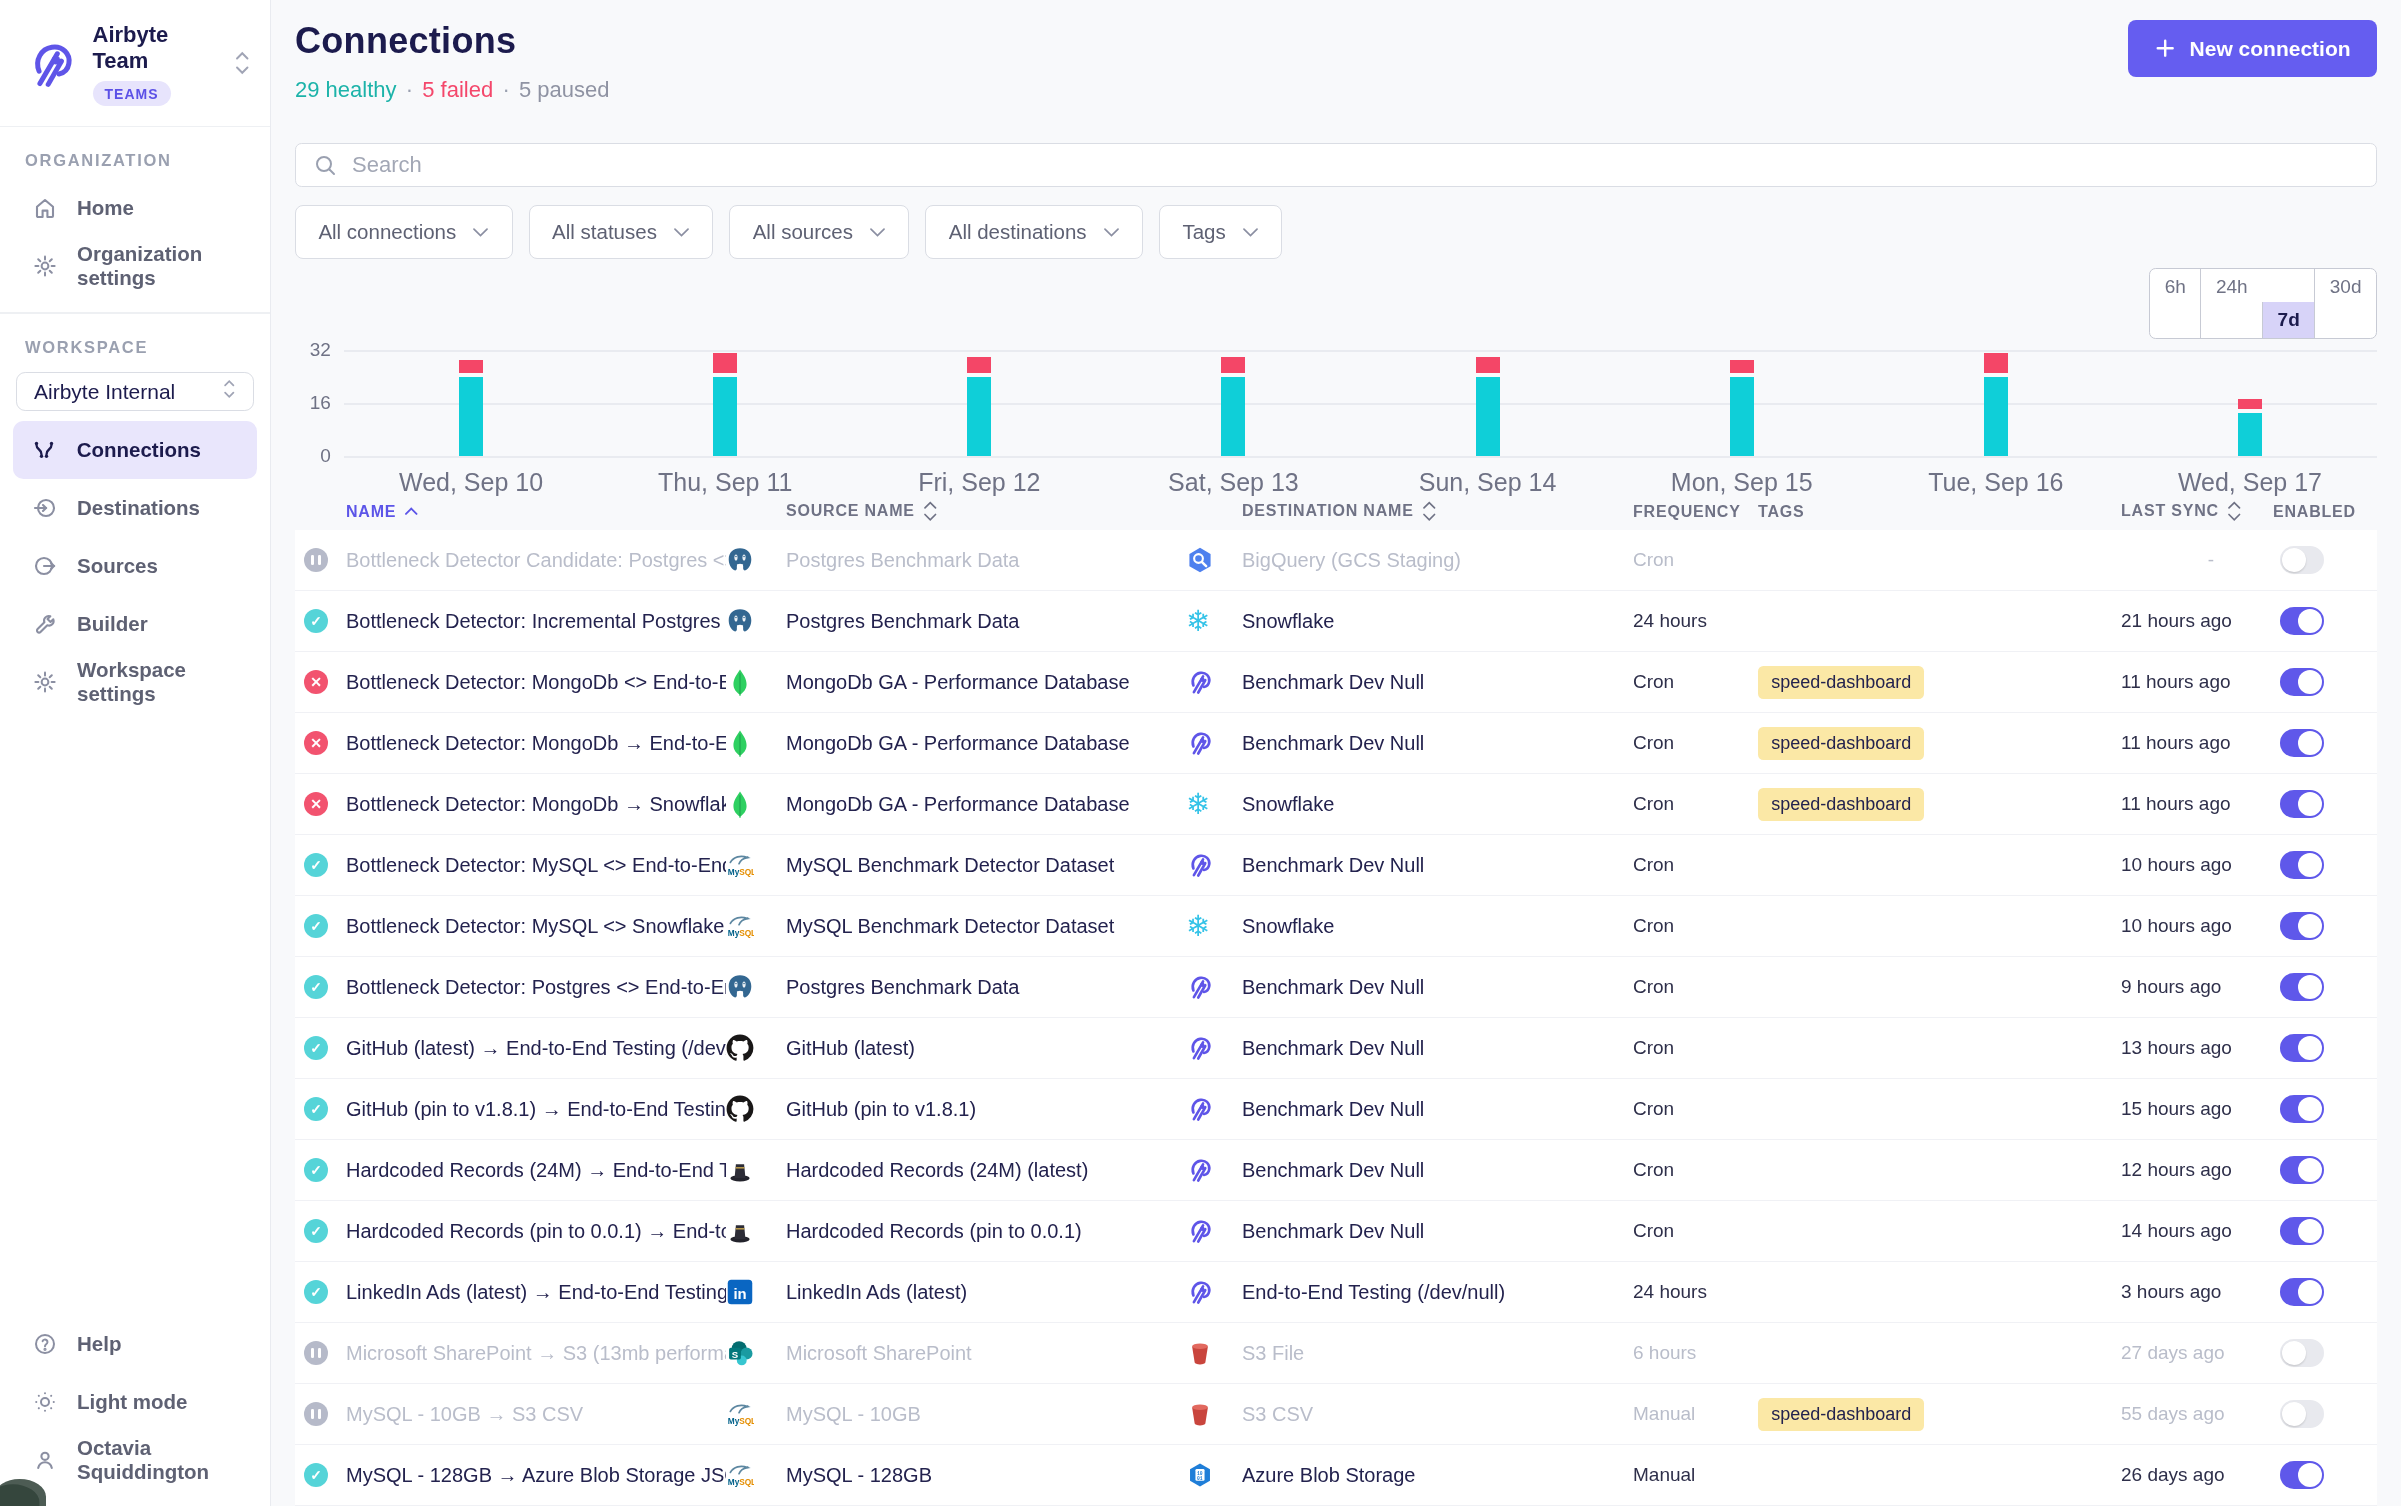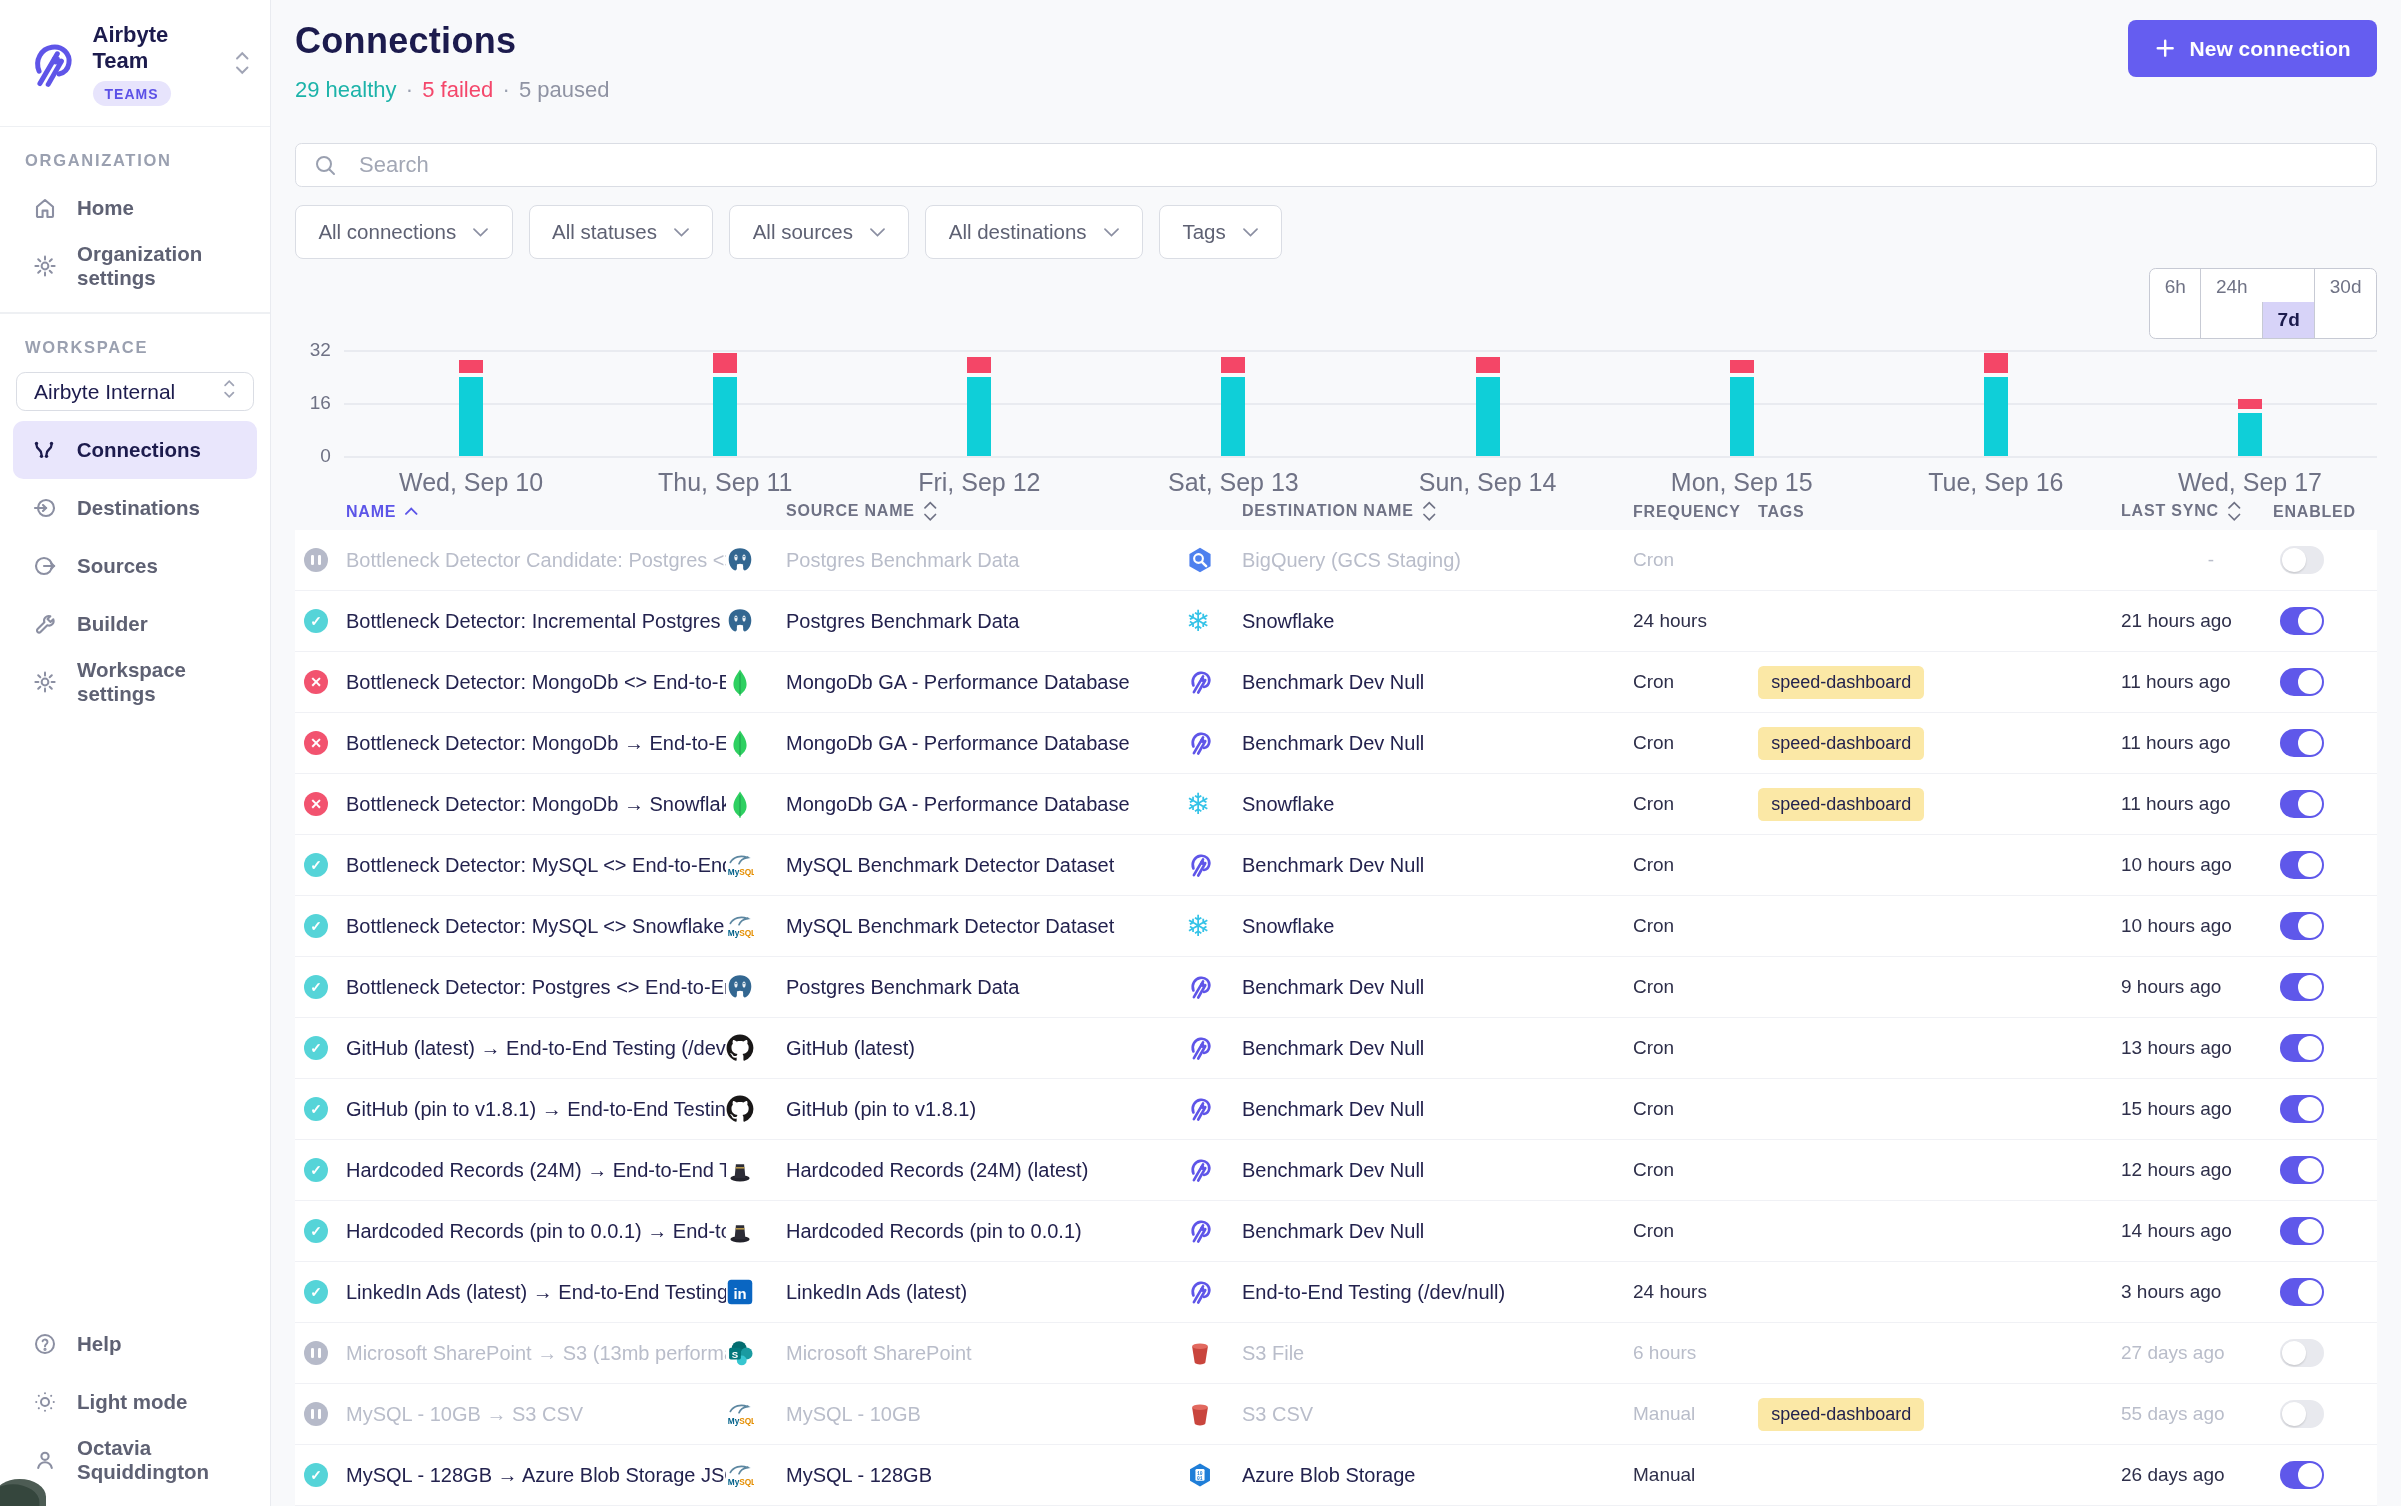--- a/index.html
+++ b/index.html
@@ -32,21 +32,21 @@
   .octo{position:absolute;left:-5.3px;bottom:-6.6px;width:51px;height:34px;background:#35463d;border-radius:48% 52% 6% 6%;box-shadow:inset -6.6px 5.3px 0 rgba(255,255,255,.12);}
 
   
   .main{flex:1;display:flex;flex-direction:column;padding:0 24px;min-width:0;}
   .topbar{display:flex;justify-content:space-between;align-items:flex-start;padding-top:20px;}
   h1{margin:0;font-size:36px;font-weight:bold;color:#1c1b4d;letter-spacing:0.3px;}
   .summary{margin-top:14.5px;font-size:22px;font-weight:500;}
   .summary .sep{color:#9aa0b0;margin:0 9.2px;}
   .btn-new{display:flex;align-items:center;gap:13.2px;background:#655df0;color:#fff;border:none;border-radius:8px;height:57px;padding:0 26.4px;font-size:21px;font-weight:600;font-family:inherit;cursor:pointer;}
 
-  .searchbox{margin-top:40px;height:51px;background:#fff;border:1.3px solid #dadde4;border-radius:6.6px;display:flex;align-items:center;padding:0 17px;gap:20px;}
+  .searchbox{margin-top:40px;height:51px;background:#fff;border:1.3px solid #dadde4;border-radius:6.6px;display:flex;align-items:center;padding:0 17px;gap:13px;}
   .searchbox input{border:none;outline:none;flex:1;font-size:22px;font-family:inherit;color:#23224e;background:transparent;}
   .searchbox input::placeholder{color:#a2a7b5;}
 
   .filters{display:flex;gap:16px;margin-top:18.5px;}
   .filter-btn{display:flex;align-items:center;gap:16px;background:#fff;border:1.3px solid #dadde4;border-radius:8px;height:54px;padding:0 22.4px;font-size:20.5px;font-weight:400;color:#5e6173;font-family:inherit;cursor:pointer;}
   .filter-btn .chev{color:#8b8fa2;display:flex;}
 
   .chart-toolbar{display:flex;justify-content:flex-end;margin-top:9.2px;}
   .range{display:flex;border:1.3px solid #c7cad4;border-radius:6.6px;overflow:hidden;background:#fff;}
   .range-opt{padding:6.6px 14.5px;font-size:19px;color:#6f7285;border-left:1.3px solid #c7cad4;cursor:pointer;}

